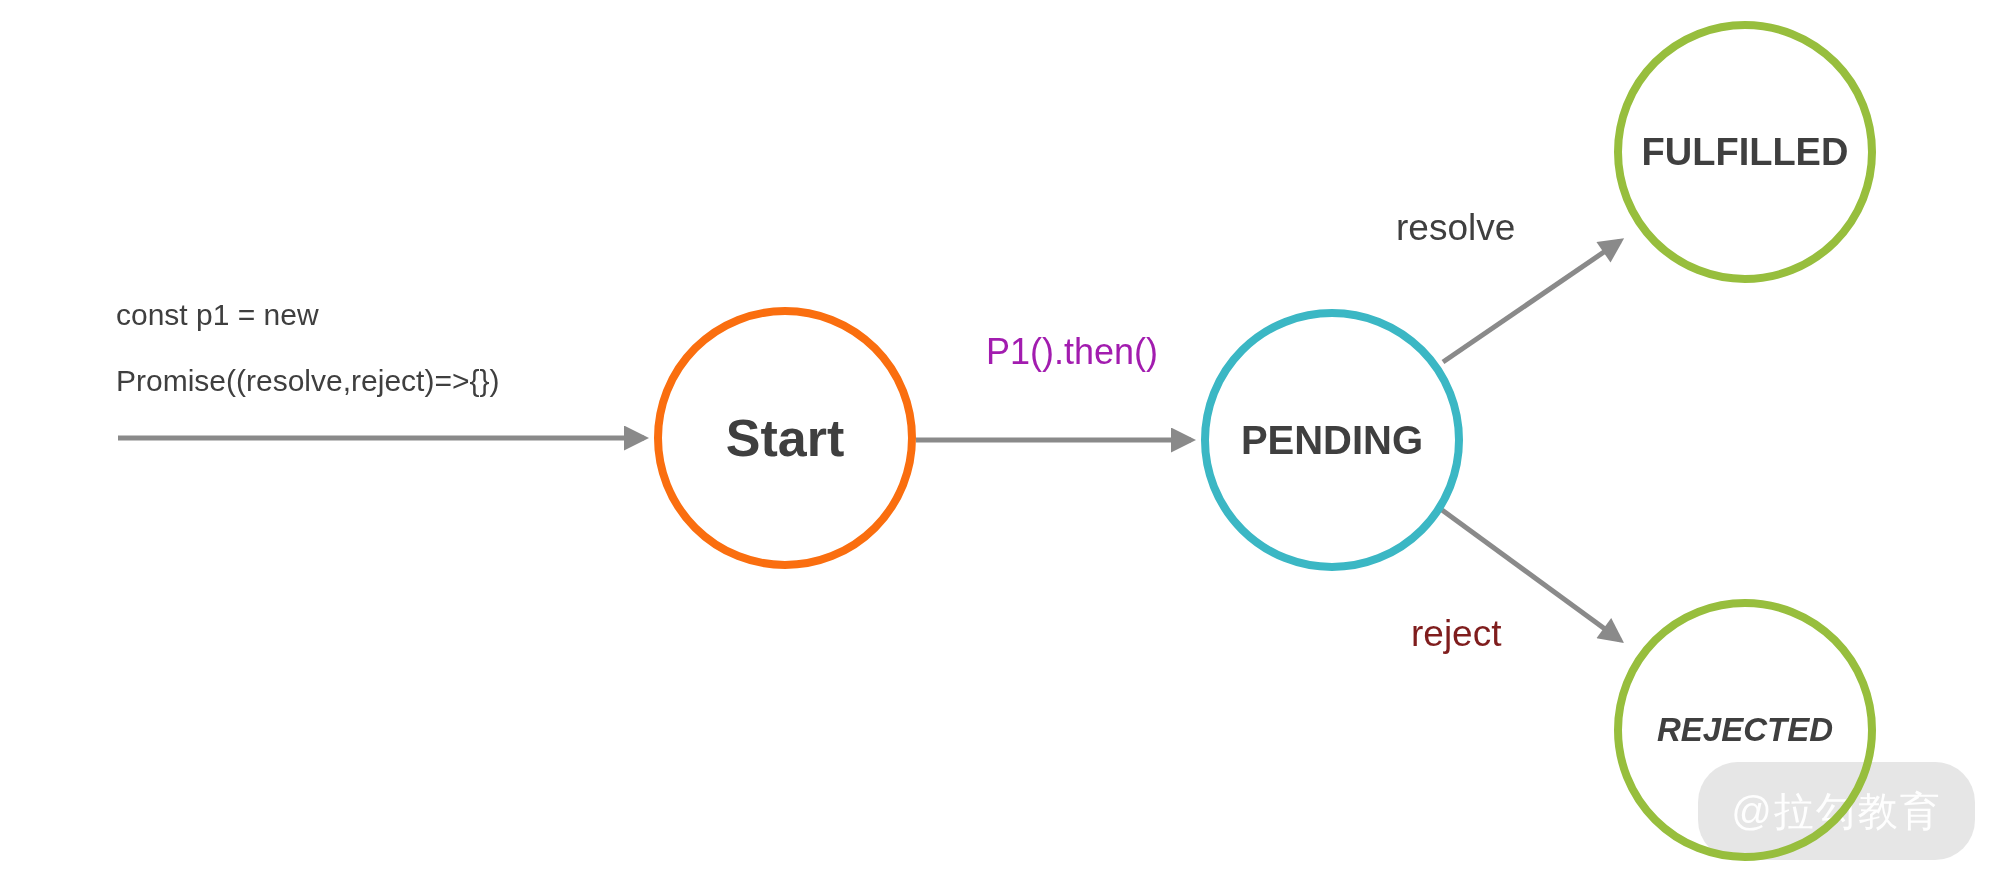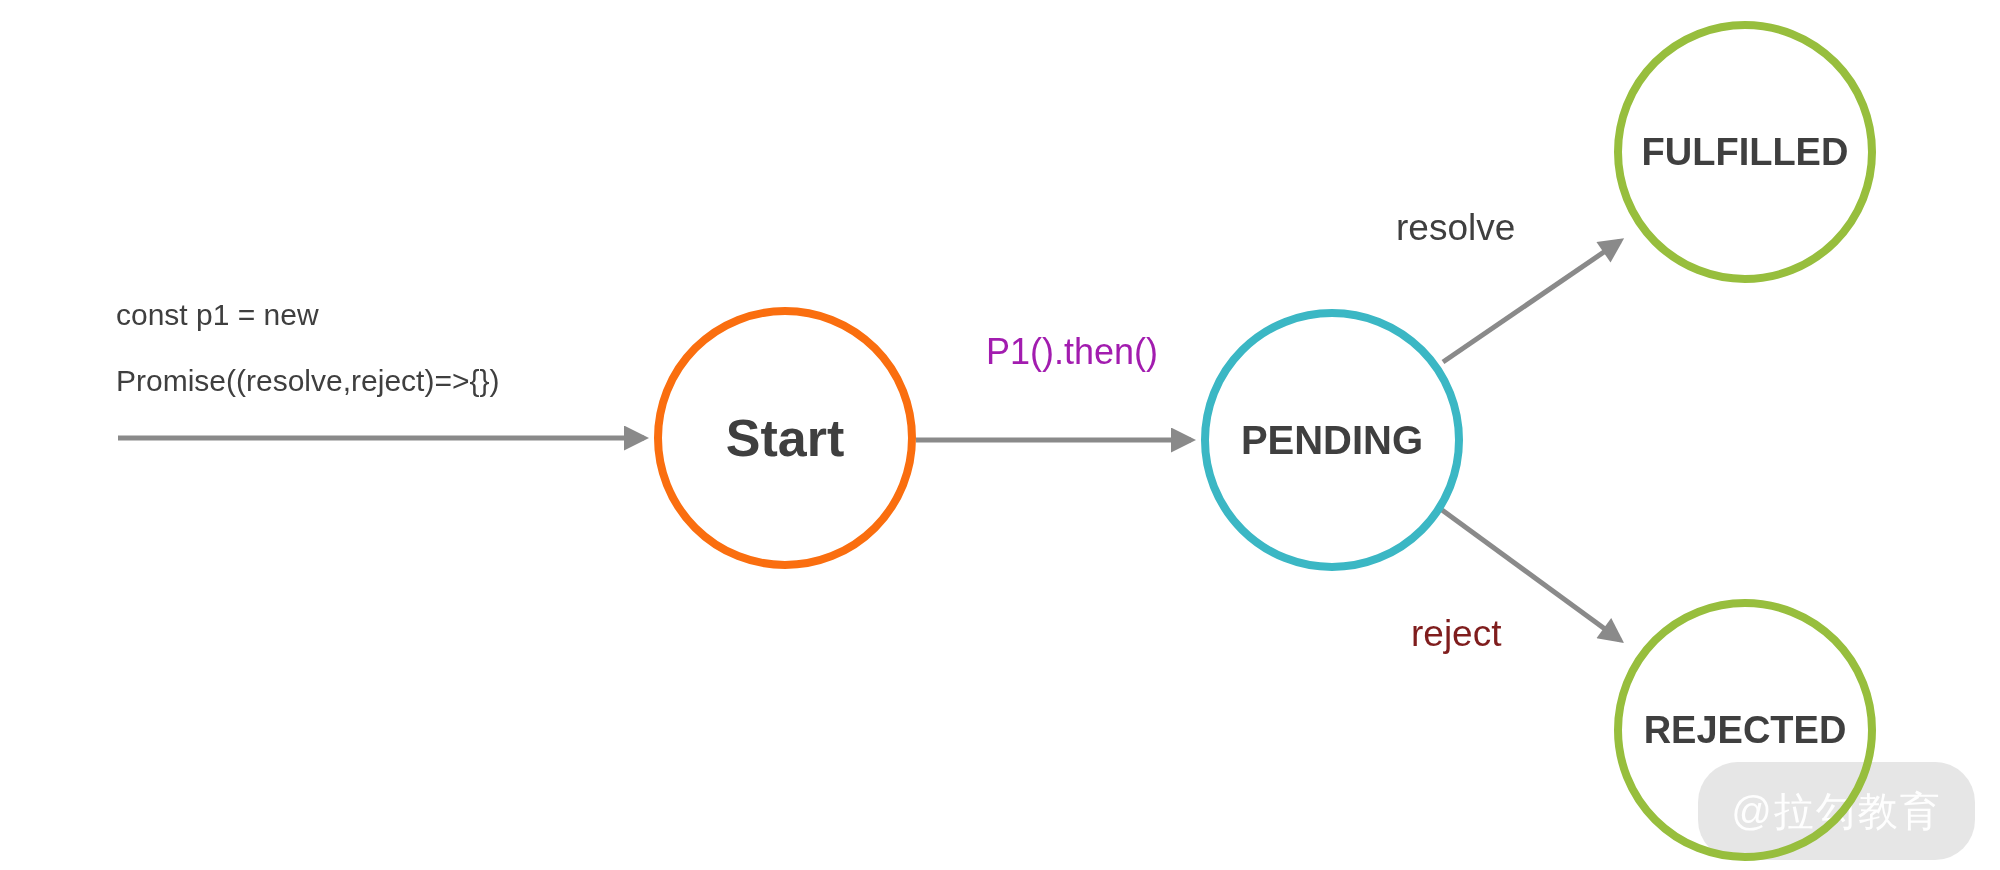--- a/index.html
+++ b/index.html
@@ -41,21 +41,21 @@
     font-size: 40px;
     color: #3f3f3f;
     white-space: nowrap;
   }
   .node-start   { left: 654px;  top: 307px; }
   .node-start .node-label { font-size: 52px; }
   .node-pending { left: 1201px; top: 309px; }
   .node-fulfilled { left: 1614px; top: 21px; }
   .node-fulfilled .node-label { font-size: 38px; }
   .node-rejected  { left: 1614px; top: 599px; }
-  .node-rejected .node-label { font-size: 38px; }
+  .node-rejected .node-label { font-size: 33px; font-style: italic; }
 
   .edge-label {
     position: absolute;
     font-size: 36px;
     color: #3f3f3f;
     white-space: nowrap;
     z-index: 4;
   }
   .label-create {
     left: 116px;

